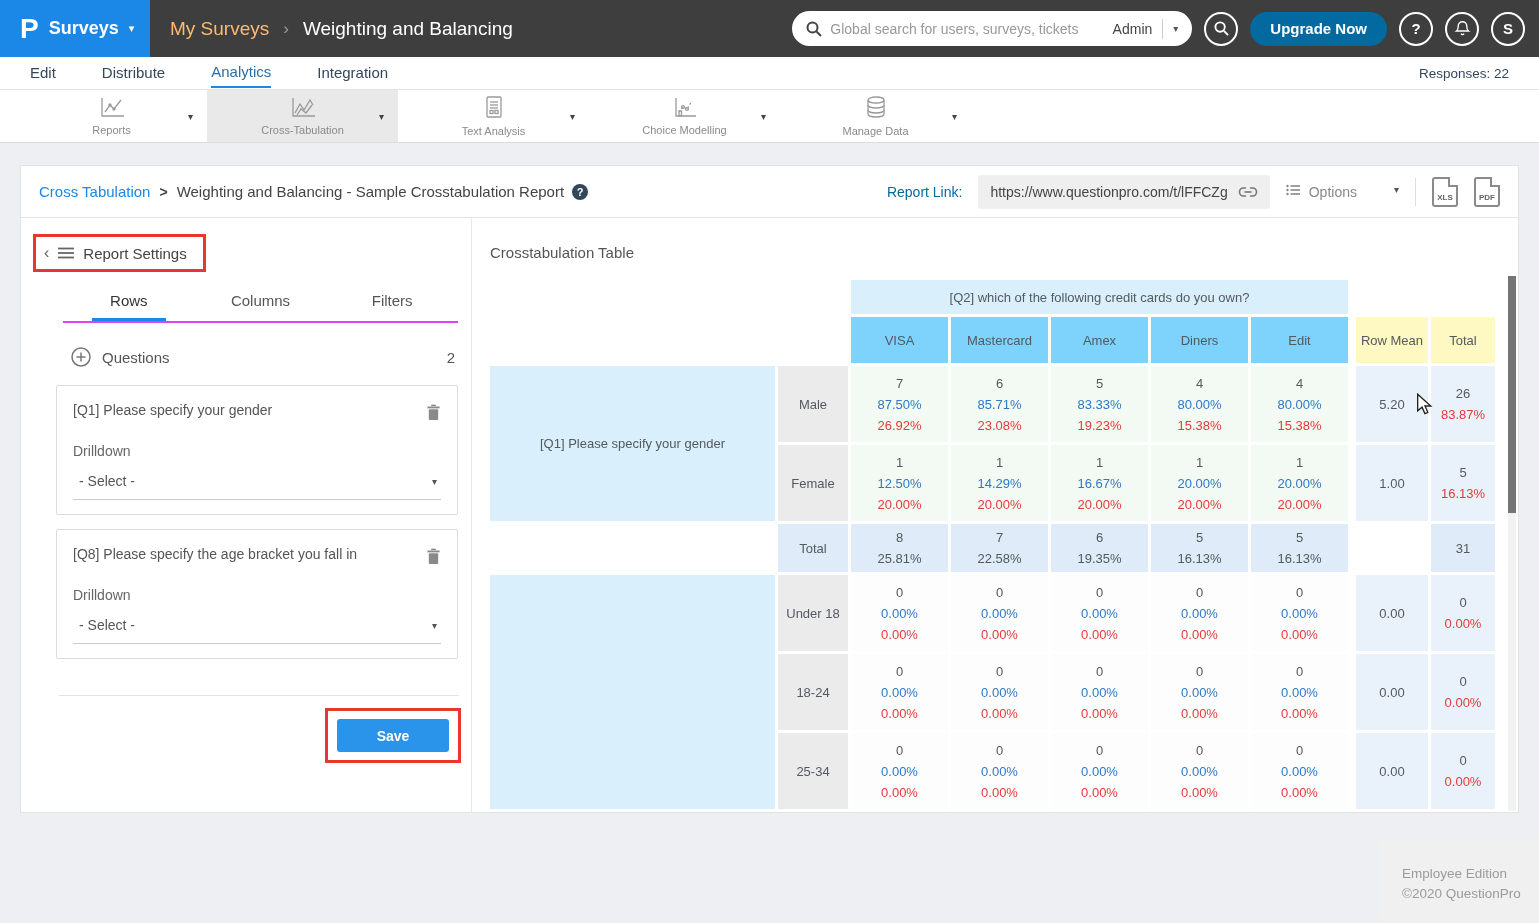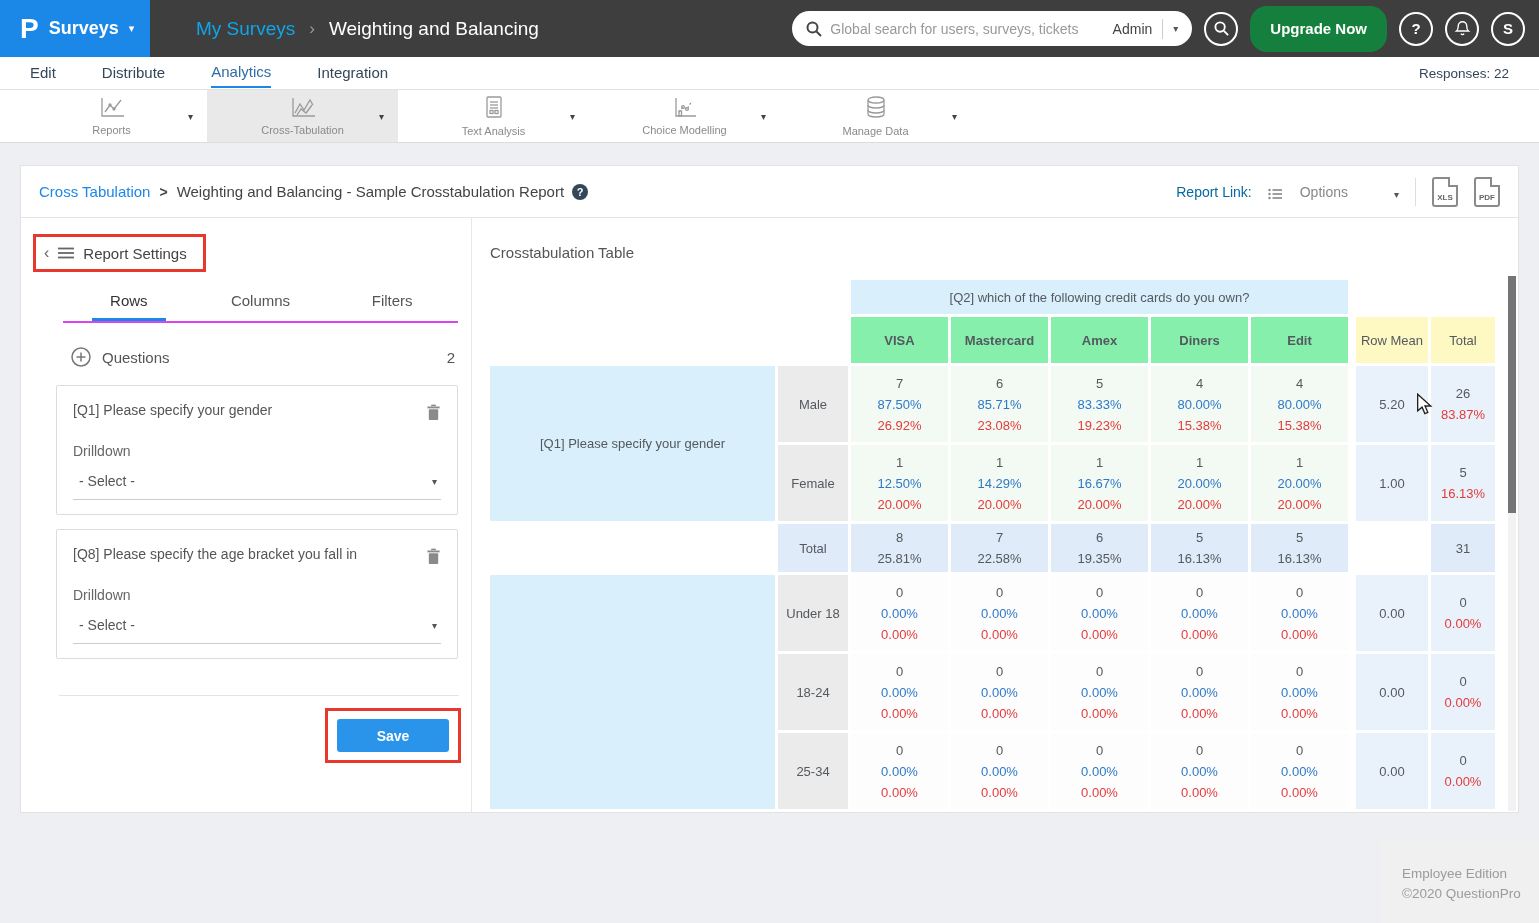--- a/index.html
+++ b/index.html
@@ -5,32 +5,32 @@
   * { margin:0; padding:0; box-sizing:border-box; }
   body { font-family:"Liberation Sans", sans-serif; background:#edeff2; }
   #page { position:relative; width:1539px; height:923px; overflow:hidden; background:#edeff2; }
 
   
   .topbar { position:absolute; left:0; top:0; width:1539px; height:57px; background:#3e3e3e; display:flex; align-items:center; }
   .logo-block { width:150px; height:57px; background:#1b87e6; display:flex; align-items:center; padding-left:20px; gap:10px; cursor:pointer; }
   .logo-p { color:#fff; font-size:28px; font-weight:bold; line-height:1; }
   .logo-label { color:#fff; font-size:18px; font-weight:bold; }
   .caret-w { color:#fff; font-size:11px; }
-  .tb-bc { margin-left:46px; color:#0ea5e9; font-size:19px; cursor:pointer; }
+  .tb-bc { margin-left:20px; color:#fdba74; font-size:19px; cursor:pointer; }
   .tb-sep { color:#9a9a9a; margin:0 14px; font-size:17px; }
   .tb-title { color:#fff; font-size:19px; }
   .tb-right { margin-left:auto; display:flex; align-items:center; gap:12px; padding-right:14px; }
   .search-pill { width:400px; height:35px; border-radius:18px; background:#fff; display:flex; align-items:center; padding:0 14px; gap:8px; }
   .search-pill input { border:none; outline:none; flex:1; font-size:14px; color:#444; font-family:"Liberation Sans",sans-serif; }
   .search-pill input::placeholder { color:#999; }
   .admin-dd { display:flex; align-items:center; gap:10px; color:#444; font-size:14px; cursor:pointer; }
   .vdiv { width:1px; height:20px; background:#ccc; }
   .caret-d { color:#555; font-size:10px; }
   .circle-btn { width:34px; height:34px; min-width:34px; border:2px solid #fff; border-radius:50%; background:transparent; color:#fff; display:flex; align-items:center; justify-content:center; font-size:15px; font-weight:bold; cursor:pointer; }
-  .upgrade { height:46px; border-radius:17px; background:#15803d; color:#fff; font-weight:bold; font-size:15px; padding:0 20px; display:flex; align-items:center; cursor:pointer; }
+  .upgrade { height:34px; border-radius:17px; background:#0369a1; color:#fff; font-weight:bold; font-size:15px; padding:0 20px; display:flex; align-items:center; cursor:pointer; }
 
   
   .nav { position:absolute; left:0; top:57px; width:1539px; height:33px; background:#fff; border-bottom:1px solid #e3e3e3; display:flex; align-items:center; padding:0 30px; gap:46px; }
   .nav-item { color:#33475b; font-size:15px; cursor:pointer; padding:5px 0 6px; }
   .nav-item.active { color:#2e6da4; border-bottom:2px solid #1b87e6; }
   .nav-resp { margin-left:auto; color:#33475b; font-size:13.5px; }
 
   
   .toolbar { position:absolute; left:0; top:90px; width:1539px; height:53px; background:#fff; border-bottom:1px solid #dcdcdc; display:flex; padding-left:16px; }
   .titem { width:191px; position:relative; display:flex; flex-direction:column; align-items:center; justify-content:center; gap:4px; cursor:pointer; }
@@ -42,21 +42,21 @@
   
   .card { position:absolute; left:20px; top:165px; width:1499px; height:648px; background:#fff; border:1px solid #e2e2e2; }
   .rheader { height:52px; border-bottom:1px solid #e5e5e5; display:flex; align-items:center; padding:0 18px; }
   .bc-link { color:#1b87e6; font-size:15px; cursor:pointer; }
   .bc-sep { color:#444; margin:0 9px; font-size:14px; font-weight:bold; }
   .bc-title { color:#444; font-size:15px; }
   .help-circle { width:16px; height:16px; border-radius:50%; background:#33475b; color:#fff; font-size:11px; font-weight:bold; display:inline-flex; align-items:center; justify-content:center; margin-left:8px; cursor:pointer; }
   .rh-right { margin-left:auto; display:flex; align-items:center; gap:16px; }
   .rl-label { color:#0369a1; font-size:14px; }
   .url-box { background:#efefef; border-radius:3px; padding:9px 12px; display:flex; align-items:center; gap:10px; color:#444; font-size:14px; cursor:pointer; }
-  .options { display:flex; align-items:flex-end; gap:18px; color:#888; font-size:14px; cursor:pointer; }
+  .options { display:flex; align-items:flex-start; gap:9px; color:#888; font-size:14px; cursor:pointer; }
   .options .caret-d { margin-left:28px; }
   .hdiv { width:1px; height:28px; background:#ddd; }
   .file-icon { width:26px; height:30px; border:2px solid #8a8a8a; border-radius:3px; display:flex; align-items:flex-end; justify-content:center; padding-bottom:3px; font-size:8px; font-weight:bold; color:#666; cursor:pointer; position:relative; background:#fff; }
   .file-icon::before { content:""; position:absolute; right:-2px; top:-2px; width:8px; height:8px; background:#fff; border-left:2px solid #8a8a8a; border-bottom:2px solid #8a8a8a; }
 
   
   .panel { position:absolute; left:0; top:52px; width:451px; height:594px; border-right:1px solid #e8e8e8; background:#fff; }
   .rs-annot { display:inline-flex; margin:16px 0 0 12px; border:3px solid #e8382d; }
   .rs-btn { display:flex; align-items:center; gap:9px; padding:7px 16px 7px 8px; background:#fff; border:none; color:#444; font-size:15px; cursor:pointer; font-family:"Liberation Sans",sans-serif; }
   .rs-chev { color:#666; font-size:16px; }
@@ -83,21 +83,21 @@
   
   .main { position:absolute; left:451px; top:52px; right:0; bottom:0; overflow:hidden; }
   .ct-heading { margin:26px 0 16px 18px; color:#555; font-size:15px; }
   #ct-table { border-collapse:separate; border-spacing:3px; margin:9px 0 0 15px; table-layout:fixed; }
   #ct-table td { text-align:center; vertical-align:middle; font-size:13px; color:#54595f; }
   tr.rq td { height:34px; }
   tr.rh td { height:46px; }
   tr.rd td { height:76px; }
   tr.rt td { height:48px; }
   .qhdr { background:#d9effb; font-size:13.5px; }
-  .colhdr { background:#86efac; font-size:13.5px;font-weight:bold; }
+  .colhdr { background:#7dd3fc; font-size:13.5px; }
   .bluehdr { background:#fef9c3; font-size:13.5px; }
   .group { background:#d9effb; font-size:13.5px; }
   .rowlbl { background:#ebebeb; font-size:13.5px; }
   .data-g { background:#f3faf3; }
   .data-w { background:#fdfdfd; }
   .meanc { background:#e9f1fb; }
   .totcol { background:#e9f1fb; }
   .trow { background:#dfebf8; }
   .blank, .sp { background:transparent; }
   #ct-table span { display:block; line-height:21px; }
@@ -226,20 +226,28 @@
 
   <div class="card">
 
     <div class="rheader">
       <span class="bc-link">Cross Tabulation</span>
       <span class="bc-sep">&gt;</span>
       <span class="bc-title">Weighting and Balancing - Sample Crosstabulation Report</span>
       <span class="help-circle">?</span>
       <div class="rh-right">
         <span class="rl-label">Report Link:</span>
+        <div class="url-box">
+          <span>https://www.questionpro.com/t/lFFCZg</span>
+          <svg width="20" height="12" viewBox="0 0 20 12">
+              <path d="M8 10H5.5a4 4 0 0 1 0-8H8" fill="none" stroke="#777" stroke-width="1.6"></path>
+              <path d="M12 2h2.5a4 4 0 0 1 0 8H12" fill="none" stroke="#777" stroke-width="1.6"></path>
+              <line x1="6.5" y1="6" x2="13.5" y2="6" stroke="#777" stroke-width="1.6"></line>
+            </svg>
+        </div>
         <div class="options">
           <svg width="14" height="12" viewBox="0 0 14 12">
               <circle cx="1.5" cy="2" r="1.2" fill="#888"></circle>
               <circle cx="1.5" cy="6" r="1.2" fill="#888"></circle>
               <circle cx="1.5" cy="10" r="1.2" fill="#888"></circle>
               <line x1="4.5" y1="2" x2="14" y2="2" stroke="#888" stroke-width="1.6"></line>
               <line x1="4.5" y1="6" x2="14" y2="6" stroke="#888" stroke-width="1.6"></line>
               <line x1="4.5" y1="10" x2="14" y2="10" stroke="#888" stroke-width="1.6"></line>
             </svg>
           <span>Options</span>

